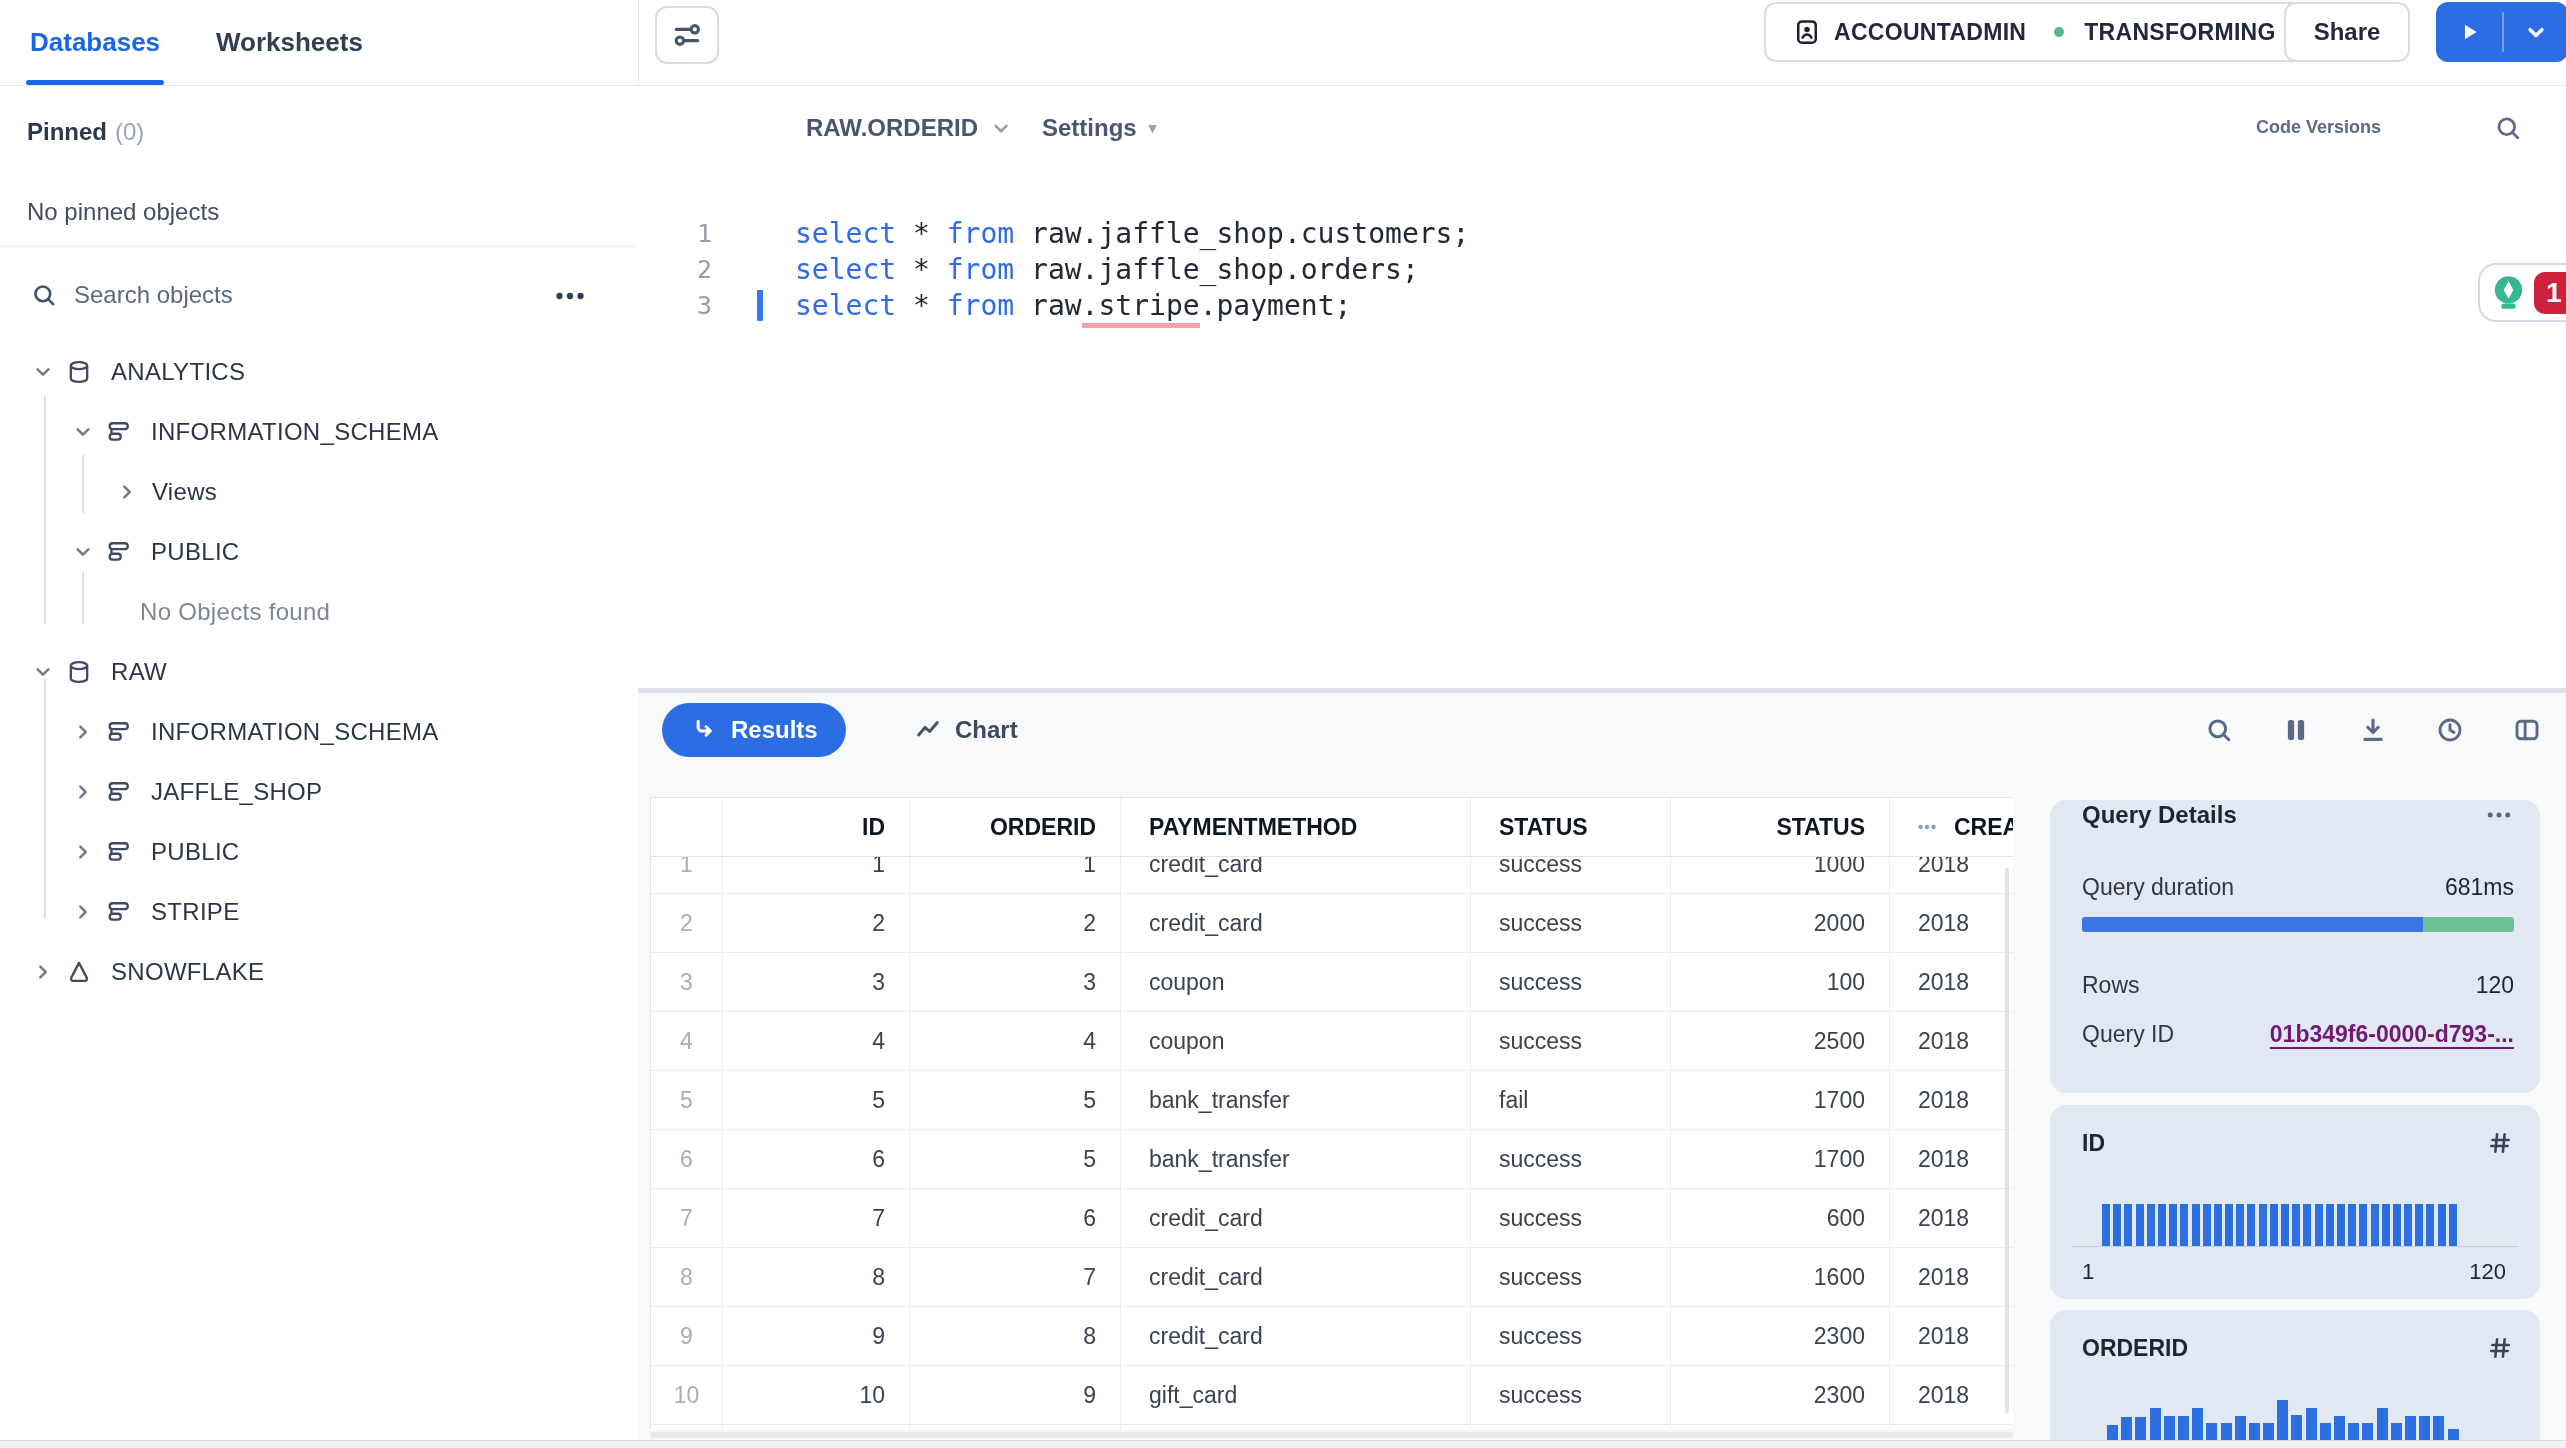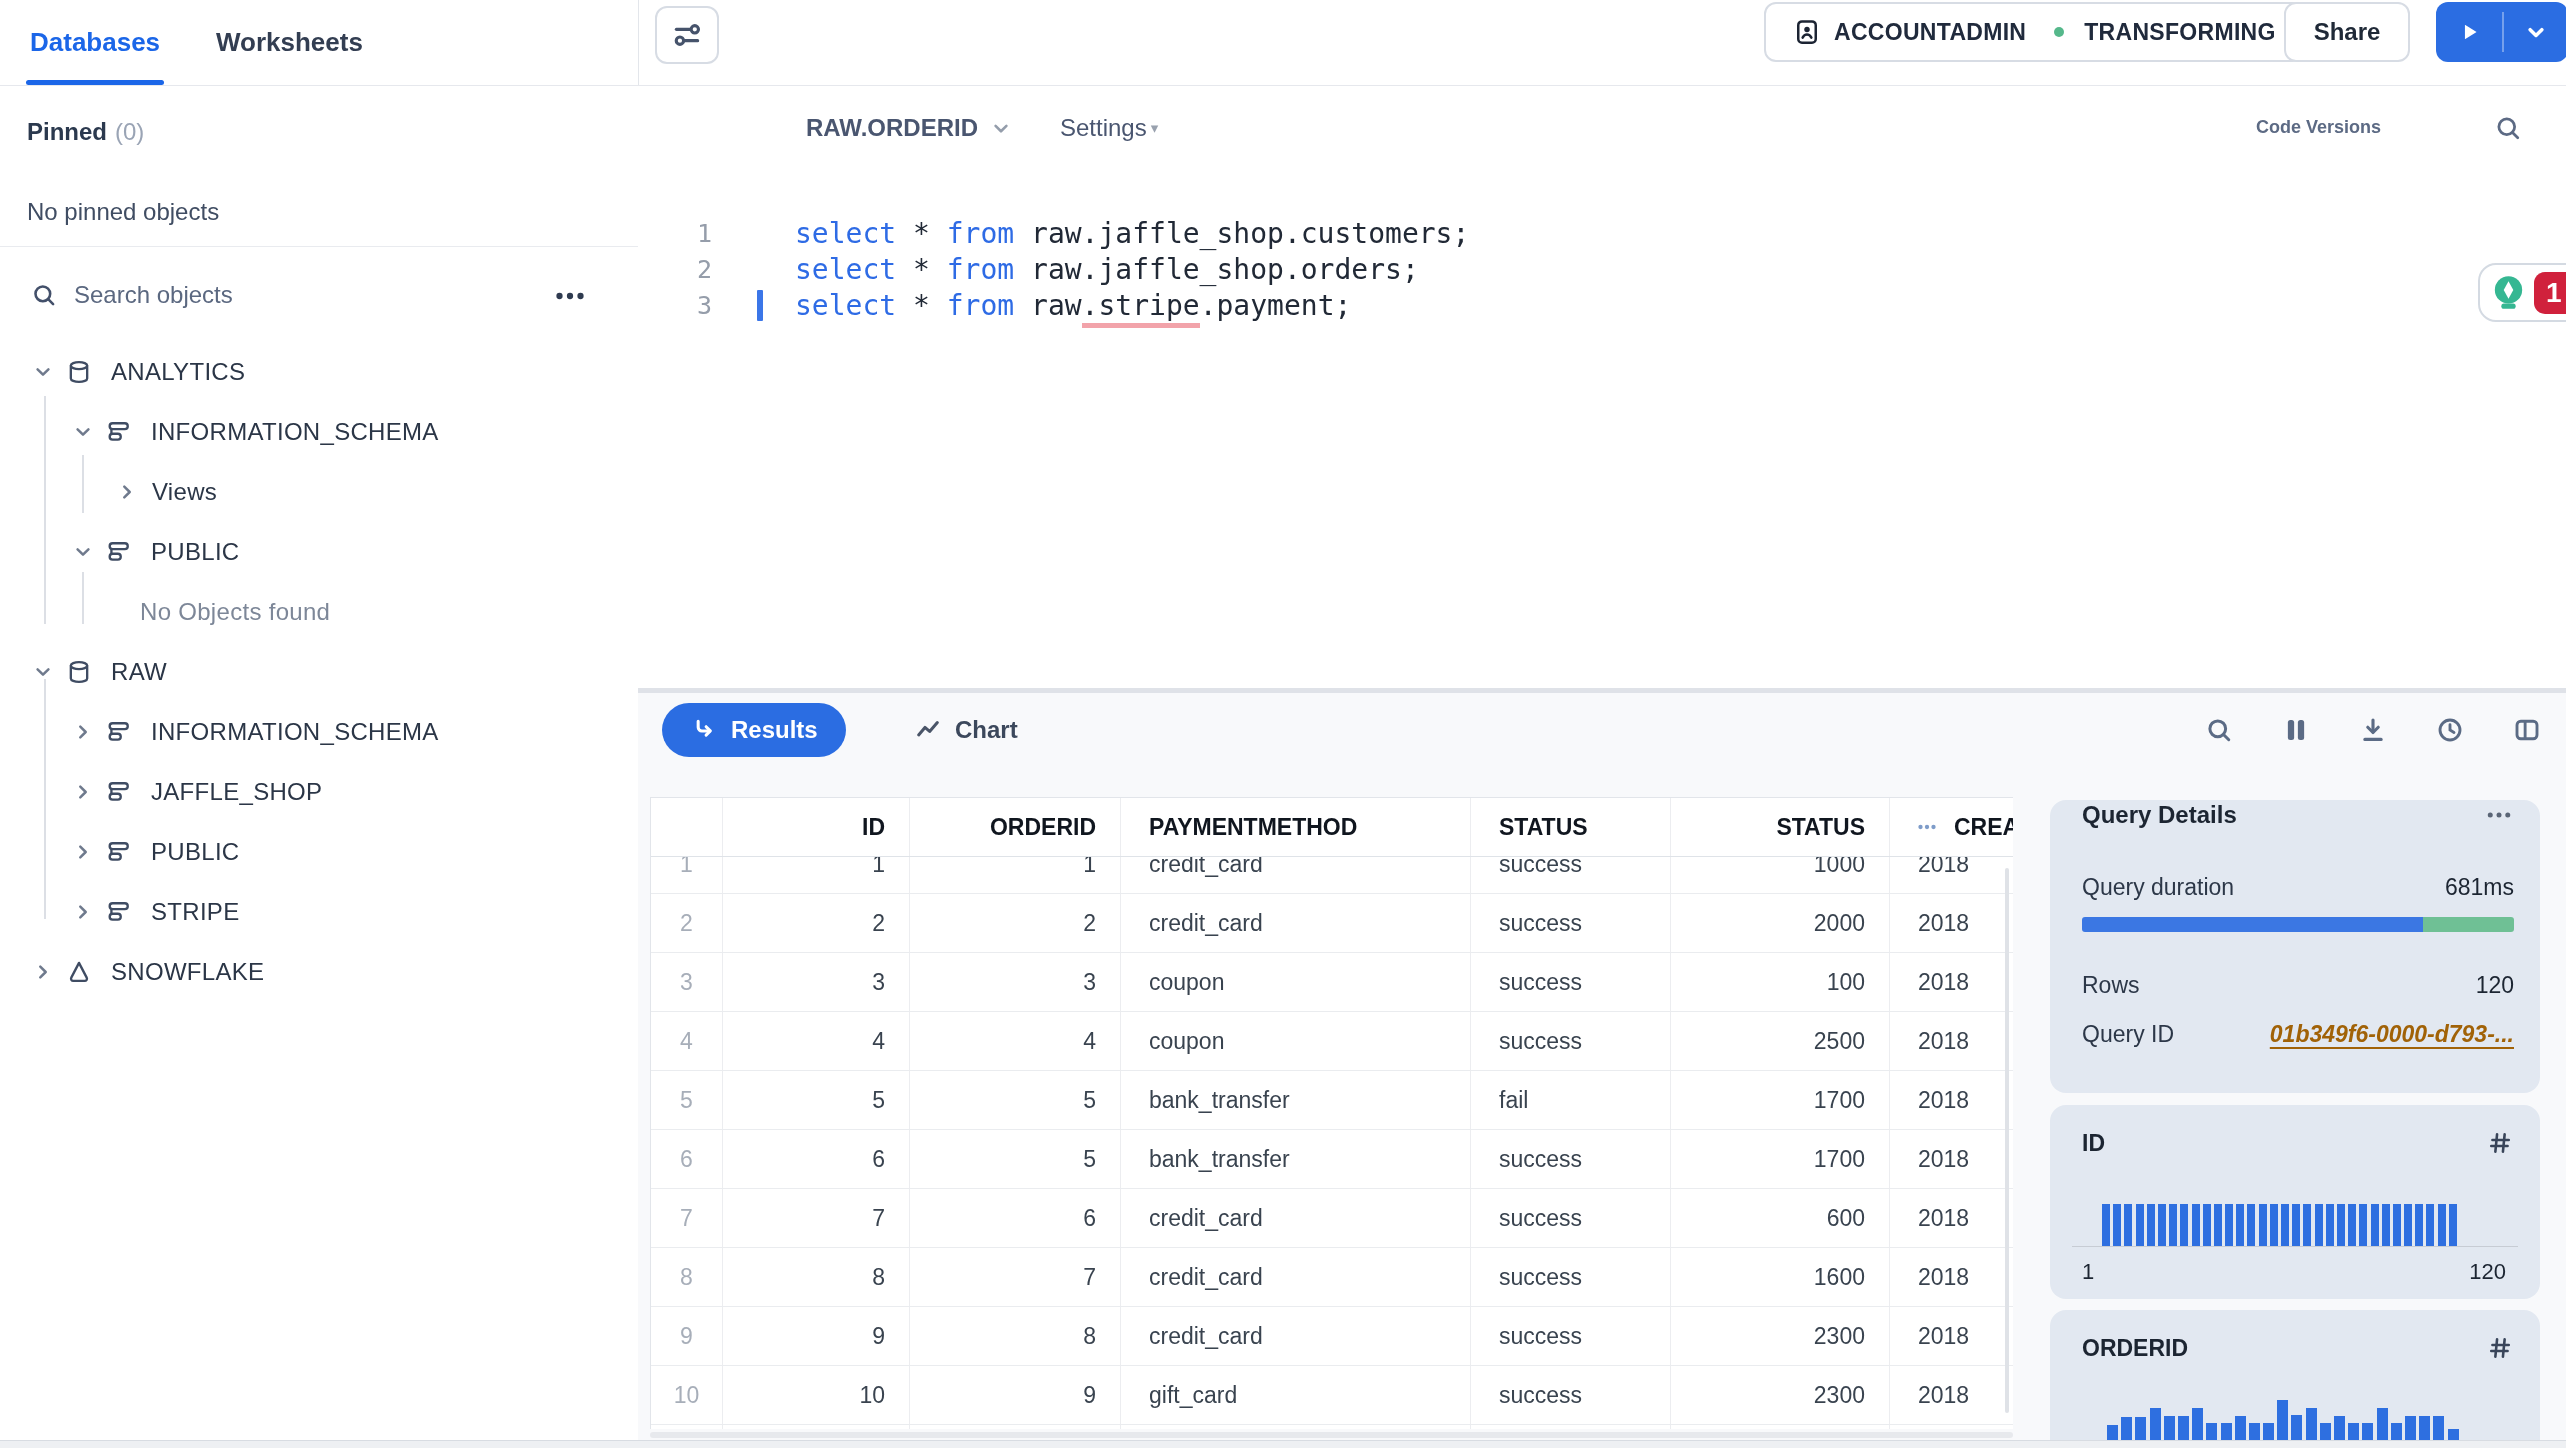--- a/index.html
+++ b/index.html
@@ -52,21 +52,21 @@
     display:flex;align-items:center;justify-content:center;font-size:24px;font-weight:700;color:#1f2937;}
   #run-btn{left:2436px;top:2px;width:132px;height:60px;background:#2b6de2;border-radius:12px;display:flex;color:#fff;overflow:hidden;}
   #run-play{width:66px;display:flex;align-items:center;justify-content:center;}
   #run-sep{width:2px;background:rgba(255,255,255,.35);margin:10px 0;}
   #run-chev{flex:1;display:flex;align-items:center;justify-content:center;}
 
   
   #ed-head{position:absolute;left:638px;top:86px;right:0;height:84px;background:#fff;}
   #ctx-select{position:absolute;left:168px;top:28px;display:flex;align-items:center;gap:10px;font-size:24px;font-weight:700;color:#4a5670;}
   #ctx-select .chev{width:26px;height:26px;color:#949dab;}
-  #settings-select{position:absolute;left:404px;top:28px;display:flex;align-items:center;gap:4px;font-size:24px;font-weight:400;color:#4a5670;margin-left:18px;}
+  #settings-select{position:absolute;left:404px;top:28px;display:flex;align-items:center;gap:12px;font-size:24px;font-weight:700;color:#4a5670;}
   #settings-select .tri{font-size:15px;color:#99a1ae;}
   #code-versions{position:absolute;left:1618px;top:31px;font-size:18px;font-weight:700;color:#5c6a84;}
   #ed-search{position:absolute;left:1855px;top:27px;width:30px;height:30px;color:#5c6a84;}
 
   
   #code{position:absolute;left:638px;top:170px;right:0;height:518px;background:#fff;padding-top:45px;box-sizing:border-box;}
   .code-line{position:relative;height:36px;display:flex;align-items:center;}
   .lnum{width:74px;flex:none;text-align:right;font-family:"DejaVu Sans Mono",monospace;font-size:25px;color:#959daa;}
   .code-text{margin-left:83px;font-family:"DejaVu Sans Mono",monospace;font-size:28px;color:#212936;white-space:pre;}
   .tok-keyword{color:#2e6be5;}
@@ -116,21 +116,21 @@
   #panel-qd .p-head{}
   #panel-id .p-head,#panel-orderid .p-head{padding-top:24px;font-size:23px;}
   .p-dots{width:30px;height:30px;color:#5a6576;}
   .p-hash{width:28px;height:28px;color:#39455a;}
   .kv{display:flex;justify-content:space-between;align-items:baseline;font-size:23px;color:#2c3748;}
   .kv .v{color:#1c2532;}
   #kv-duration{margin-top:44px;}
   #qbar{margin-top:16px;height:15px;border-radius:3px;overflow:hidden;display:flex;}
   #kv-rows{margin-top:40px;}
   #kv-qid{margin-top:22px;}
-  #qid-link{font-weight:700;color:#a16207;text-decoration:underline;text-underline-offset:5px;cursor:pointer;font-style:italic;}
+  #qid-link{font-weight:700;color:#701a75;text-decoration:underline;text-underline-offset:5px;cursor:pointer;}
   .chartbox{position:relative;}
   #id-chart{margin-top:24px;height:66px;}
   #id-chart .baseline{position:absolute;left:-10px;right:-4px;bottom:0;height:1px;background:#c7ccd4;}
   .bars{position:absolute;left:20px;bottom:1px;display:flex;align-items:flex-end;}
   .bar{background:#2e6fe0;flex:none;}
   #id-xlabels{display:flex;justify-content:space-between;margin-top:12px;font-size:22px;color:#1c2532;padding-right:8px;}
   #orderid-chart{position:absolute;left:57px;top:90px;height:52px;width:360px;}
   #orderid-chart .bars{left:0;bottom:0;}
 
   #bottombar{position:absolute;left:0;top:1440px;width:2566px;height:8px;background:#eef0f3;border-top:1px solid #d8dce2;z-index:40;}

